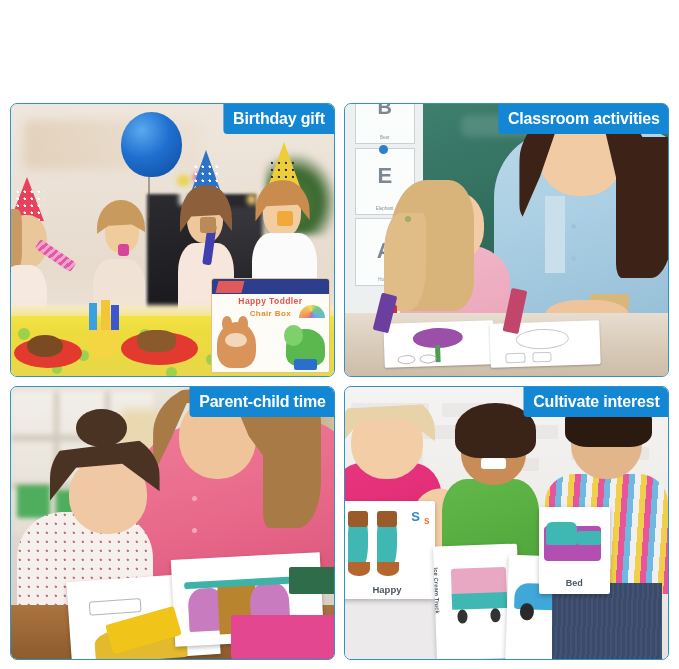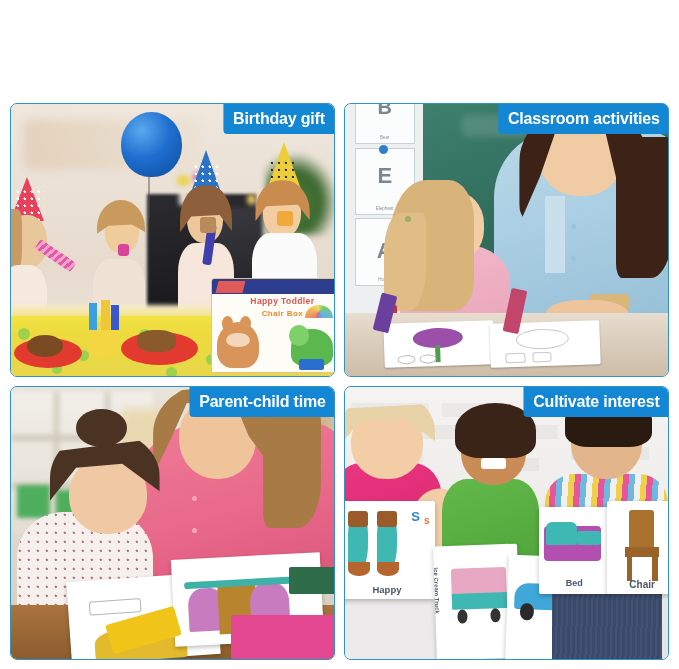--- a/index.html
+++ b/index.html
@@ -193,21 +193,21 @@
         </div>
         <div class="plate" style="left:1%;top:86%;width:21%;height:11%;"></div>
         <div class="plate" style="left:34%;top:84%;width:24%;height:12%;"></div>
         <div class="abs" style="left:5%;top:85%;width:11%;height:8%;background:#7a4a22;border-radius:50%;"></div>
         <div class="abs" style="left:39%;top:83%;width:12%;height:8%;background:#8a5a2c;border-radius:40%;"></div>
         <div class="cup" style="left:24%;top:80%;width:9%;height:13%;"></div>
         <div class="abs" style="left:24%;top:73%;width:2.5%;height:10%;background:#3aa0e0;"></div>
         <div class="abs" style="left:28%;top:72%;width:2.5%;height:11%;background:#f0c63a;"></div>
         <div class="abs" style="left:31%;top:74%;width:2.5%;height:9%;background:#3a57d0;"></div>
 
-        <div class="giftbox" style="left:62%;top:64%;width:36%;height:34%;padding-left:8px;">
+        <div class="giftbox" style="left:62%;top:64%;width:36%;height:34%;">
           <div class="abs" style="inset:0;background:#fdfcf7;"></div>
           <div class="abs" style="left:0;top:0;width:100%;height:16%;background:#2e3e8f;"></div>
           <div class="abs" style="left:4%;top:2%;width:22%;height:13%;background:#e05a5a;transform:skewX(-14deg);"></div>
           <div class="gb-title" style="top:18%;font-size:8.5px;color:#e0534f;letter-spacing:.4px;">Happy Toddler</div>
           <div class="gb-title" style="top:32%;font-size:8px;color:#e88b2e;letter-spacing:.4px;">Chair Box</div>
           <div class="abs" style="right:3%;top:28%;width:22%;height:14%;
                background:conic-gradient(from 200deg,#e05a5a,#f0a53a,#edd94a,#5fbf5f,#4aa8e0,#8a5fc0);
                border-radius:50% 50% 0 0 / 100% 100% 0 0;opacity:.85;"></div>
 
           <div class="abs" style="left:4%;top:46%;width:34%;height:50%;background:#d9945a;border-radius:50% 50% 36% 36%;"></div>
@@ -398,25 +398,18 @@
         <div class="abs" style="left:68%;top:2%;width:27%;height:20%;background:#2a1a10;border-radius:50% 50% 26% 26%;"></div>
         <div class="abs" style="left:64%;top:72%;width:34%;height:30%;background:#3a4a6b;"></div>
         <div class="abs" style="left:64%;top:72%;width:34%;height:30%;
              background:repeating-linear-gradient(92deg,rgba(255,255,255,.05) 0 2px,transparent 2px 5px);"></div>
         <div class="card" style="left:60%;top:44%;width:22%;height:32%;">
           <div class="abs" style="left:8%;top:22%;width:80%;height:40%;background:#b34fb0;border-radius:4px;"></div>
           <div class="abs" style="left:10%;top:18%;width:44%;height:26%;background:#3fb7b3;border-radius:6px 6px 2px 2px;"></div>
           <div class="abs" style="left:54%;top:28%;width:34%;height:16%;background:#3fb7b3;border-radius:3px;"></div>
           <div class="lbl" style="bottom:6%;font-size:9px;">Bed</div>
         </div>
-        <div class="card" style="left:81%;top:42%;width:22%;height:34%;">
-          <div class="abs" style="left:32%;top:10%;width:34%;height:44%;background:#a9702e;border-radius:3px;"></div>
-          <div class="abs" style="left:26%;top:50%;width:48%;height:10%;background:#9a6428;"></div>
-          <div class="abs" style="left:28%;top:56%;width:8%;height:30%;background:#9a6428;"></div>
-          <div class="abs" style="left:64%;top:56%;width:8%;height:30%;background:#9a6428;"></div>
-          <div class="lbl" style="bottom:4%;font-size:10px;">Chair</div>
-        </div>
       </div>
       <div class="badge">Cultivate interest</div>
     </div>
 
   </div>
 </div>
 
 </body></html>

